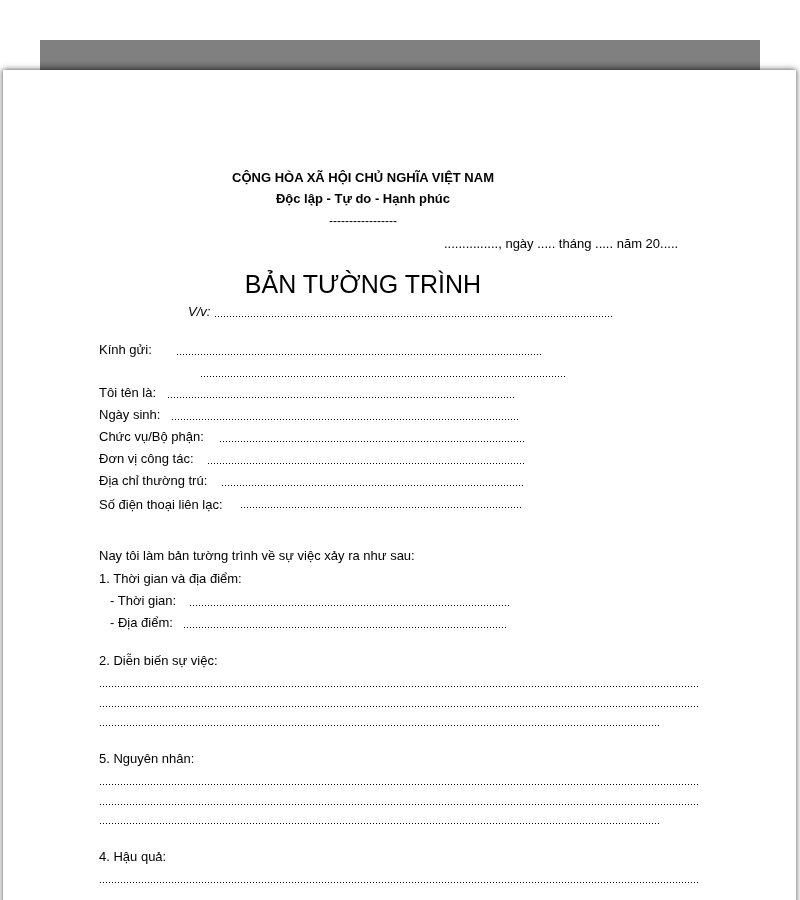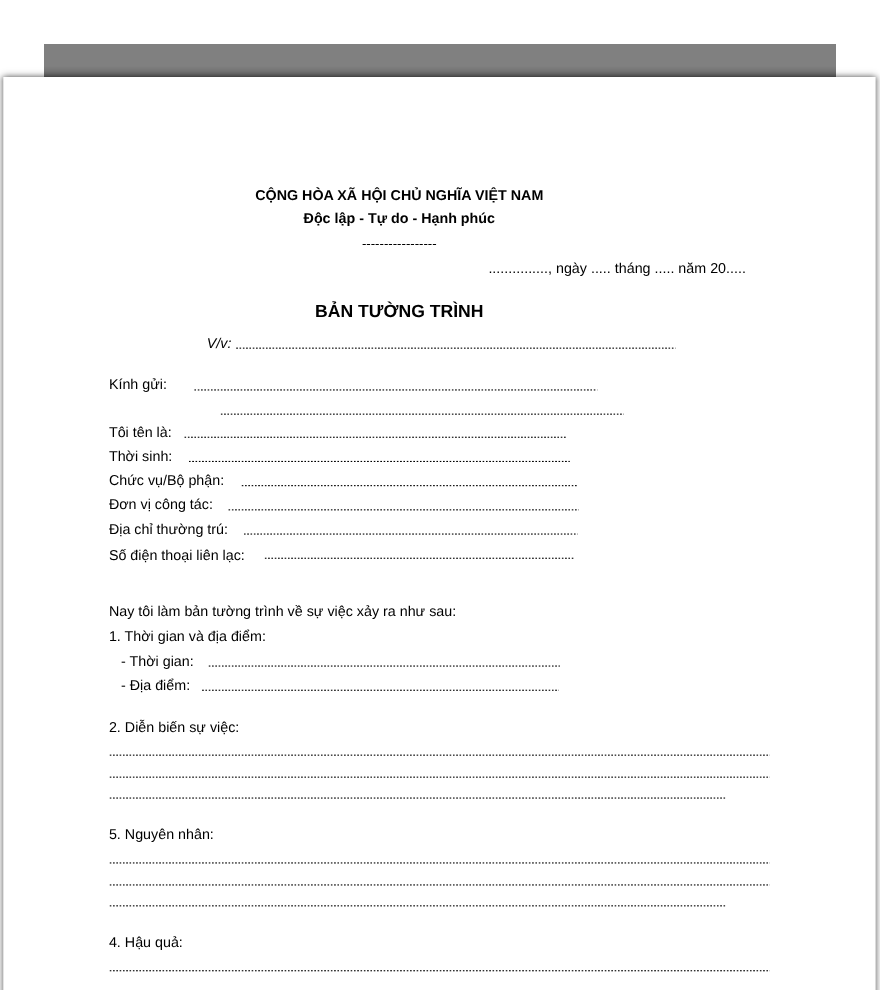--- a/index.html
+++ b/index.html
@@ -38,23 +38,23 @@
       font-size: 13px;
       line-height: 16px;
     }
     .center {
       left: 0;
       width: 726px;
       text-align: center;
     }
     .bold { font-weight: bold; }
     .title {
-      font-size: 16px;
+      font-size: 25px;
       line-height: 22px;
-      font-weight: bold;
+      font-weight: normal;
     }
     .dots {
       position: absolute;
       height: 1px;
       background-image: radial-gradient(circle, #000 0.6px, transparent 0.8px);
       background-size: 3px 1px;
       background-repeat: repeat-x;
     }
   </style>
 </head>
@@ -73,21 +73,21 @@
 <div class="abs" style="top:304px; left:188px; font-style:italic;">V/v:</div>
 <div class="dots" style="top:316px; left:214px; width:400px;"></div>
 
 <div class="abs" style="top:342px; left:99px;">Kính gửi:</div>
 <div class="dots" style="top:354px; left:176px; width:367px;"></div>
 <div class="dots" style="top:376px; left:200px; width:367px;"></div>
 
 <div class="abs" style="top:385px; left:99px;">Tôi tên là:</div>
 <div class="dots" style="top:397px; left:167px; width:348px;"></div>
 
-<div class="abs" style="top:407px; left:99px;">Thời sinh:</div>
+<div class="abs" style="top:407px; left:99px;">Ngày sinh:</div>
 <div class="dots" style="top:419px; left:171px; width:347px;"></div>
 
 <div class="abs" style="top:429px; left:99px;">Chức vụ/Bộ phận:</div>
 <div class="dots" style="top:441px; left:219px; width:306px;"></div>
 
 <div class="abs" style="top:451px; left:99px;">Đơn vị công tác:</div>
 <div class="dots" style="top:463px; left:207px; width:319px;"></div>
 
 <div class="abs" style="top:473px; left:99px;">Địa chỉ thường trú:</div>
 <div class="dots" style="top:485px; left:221px; width:304px;"></div>

